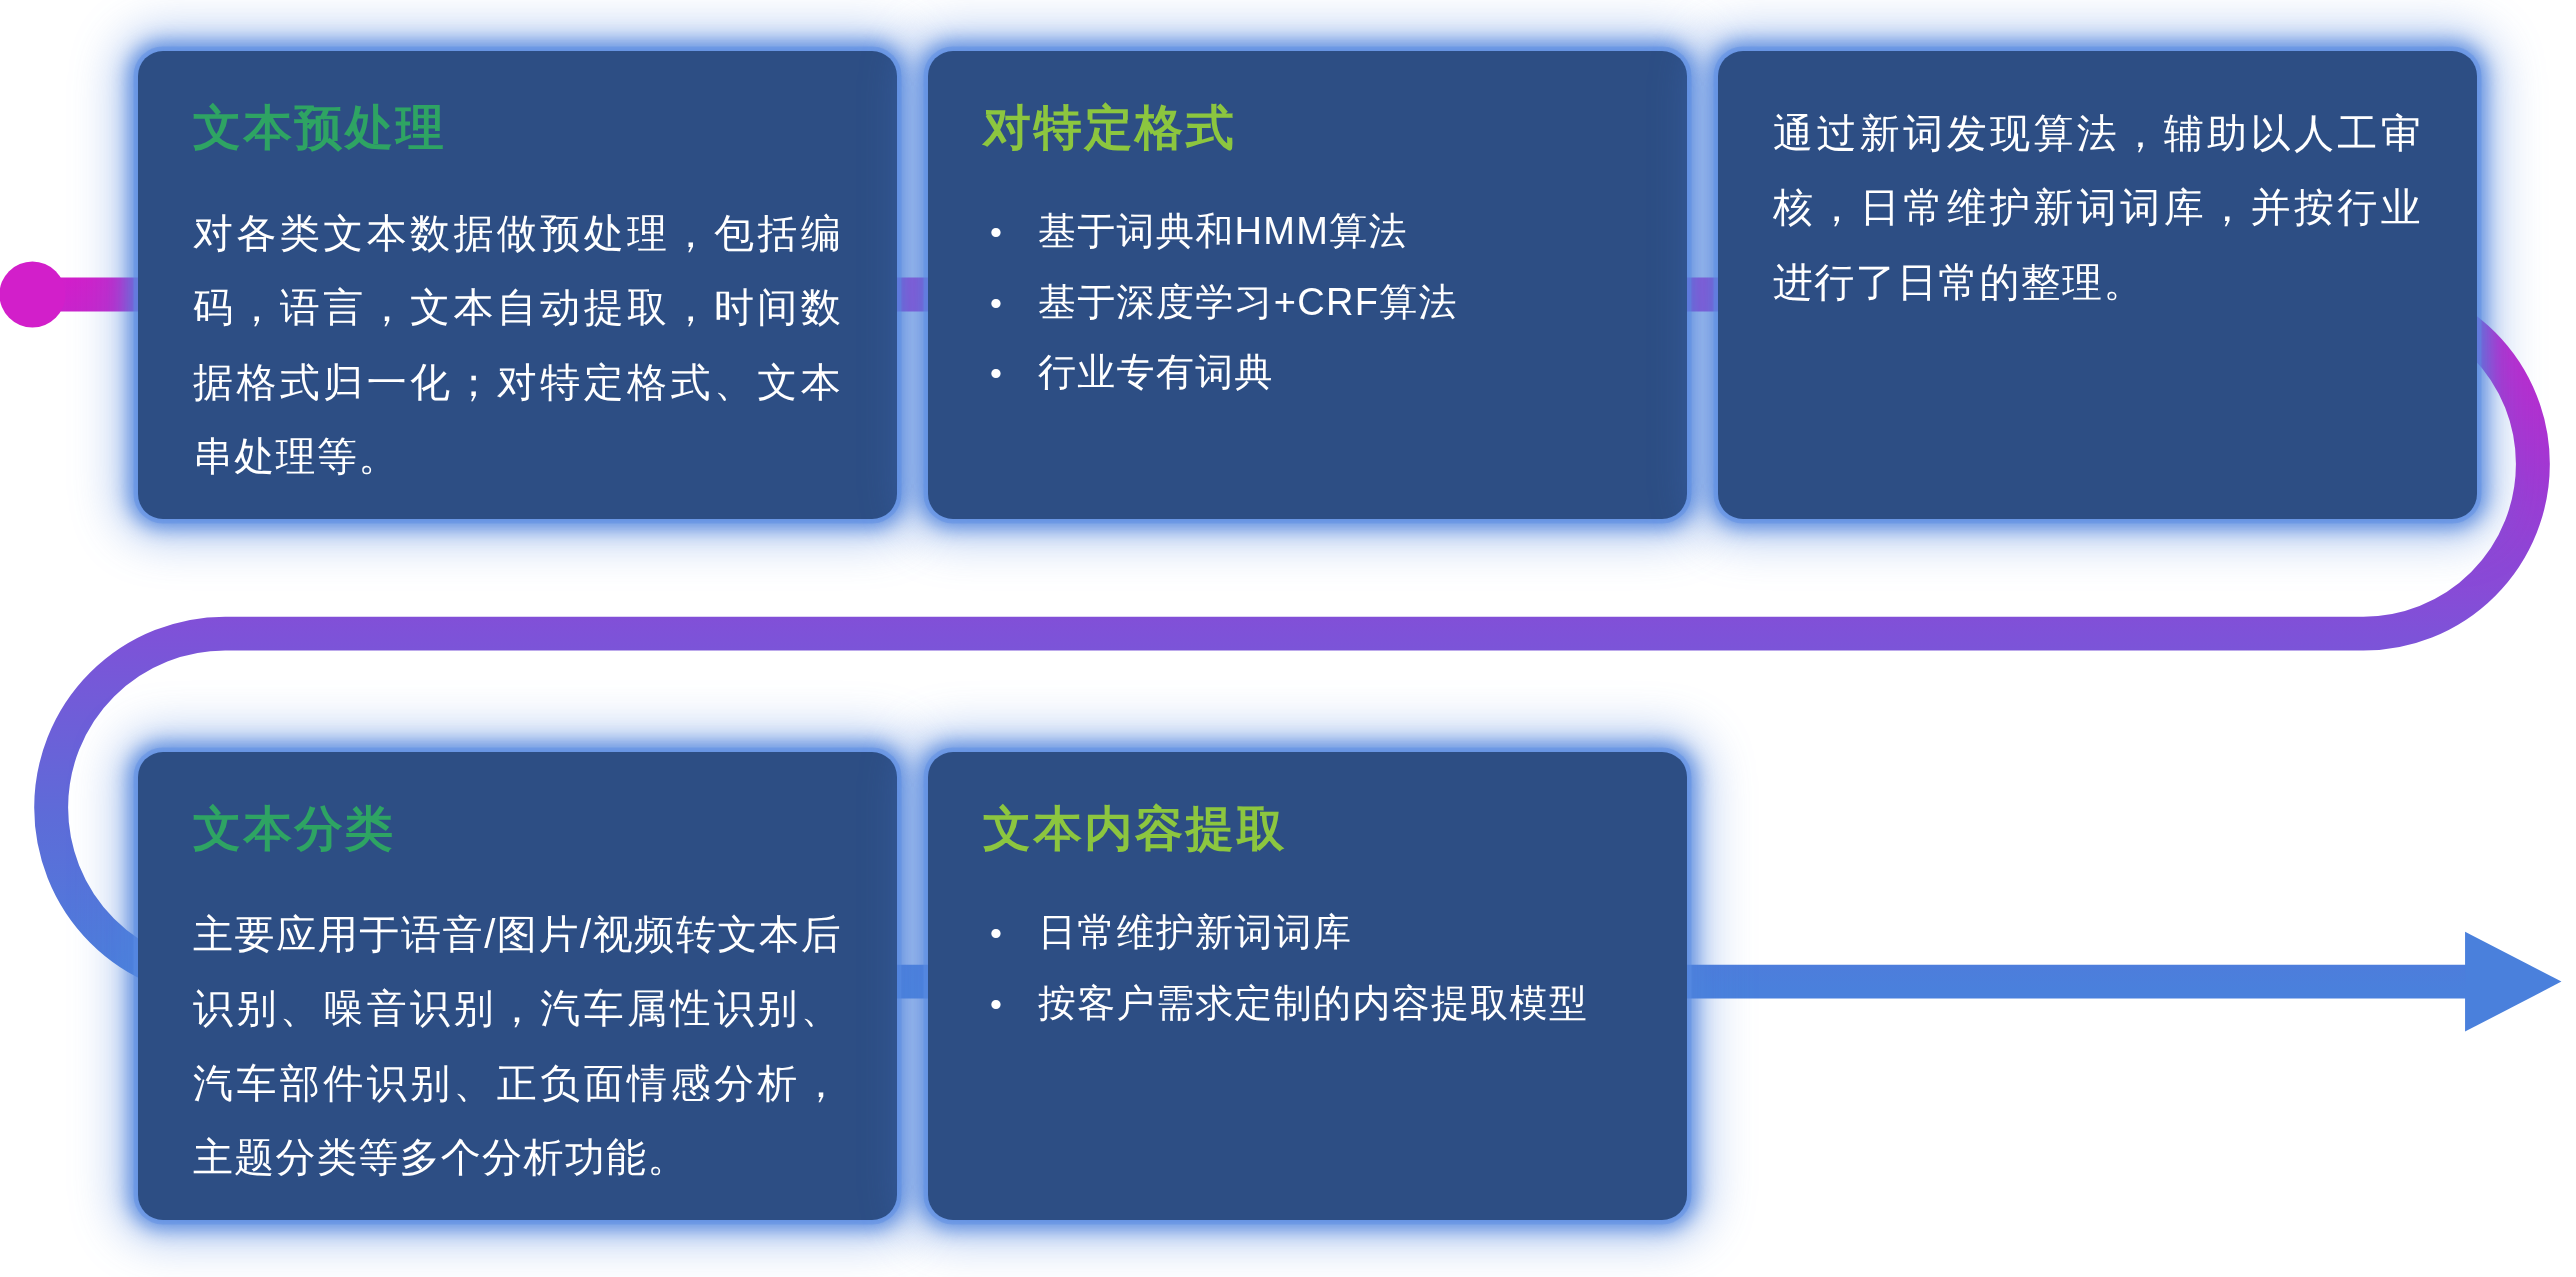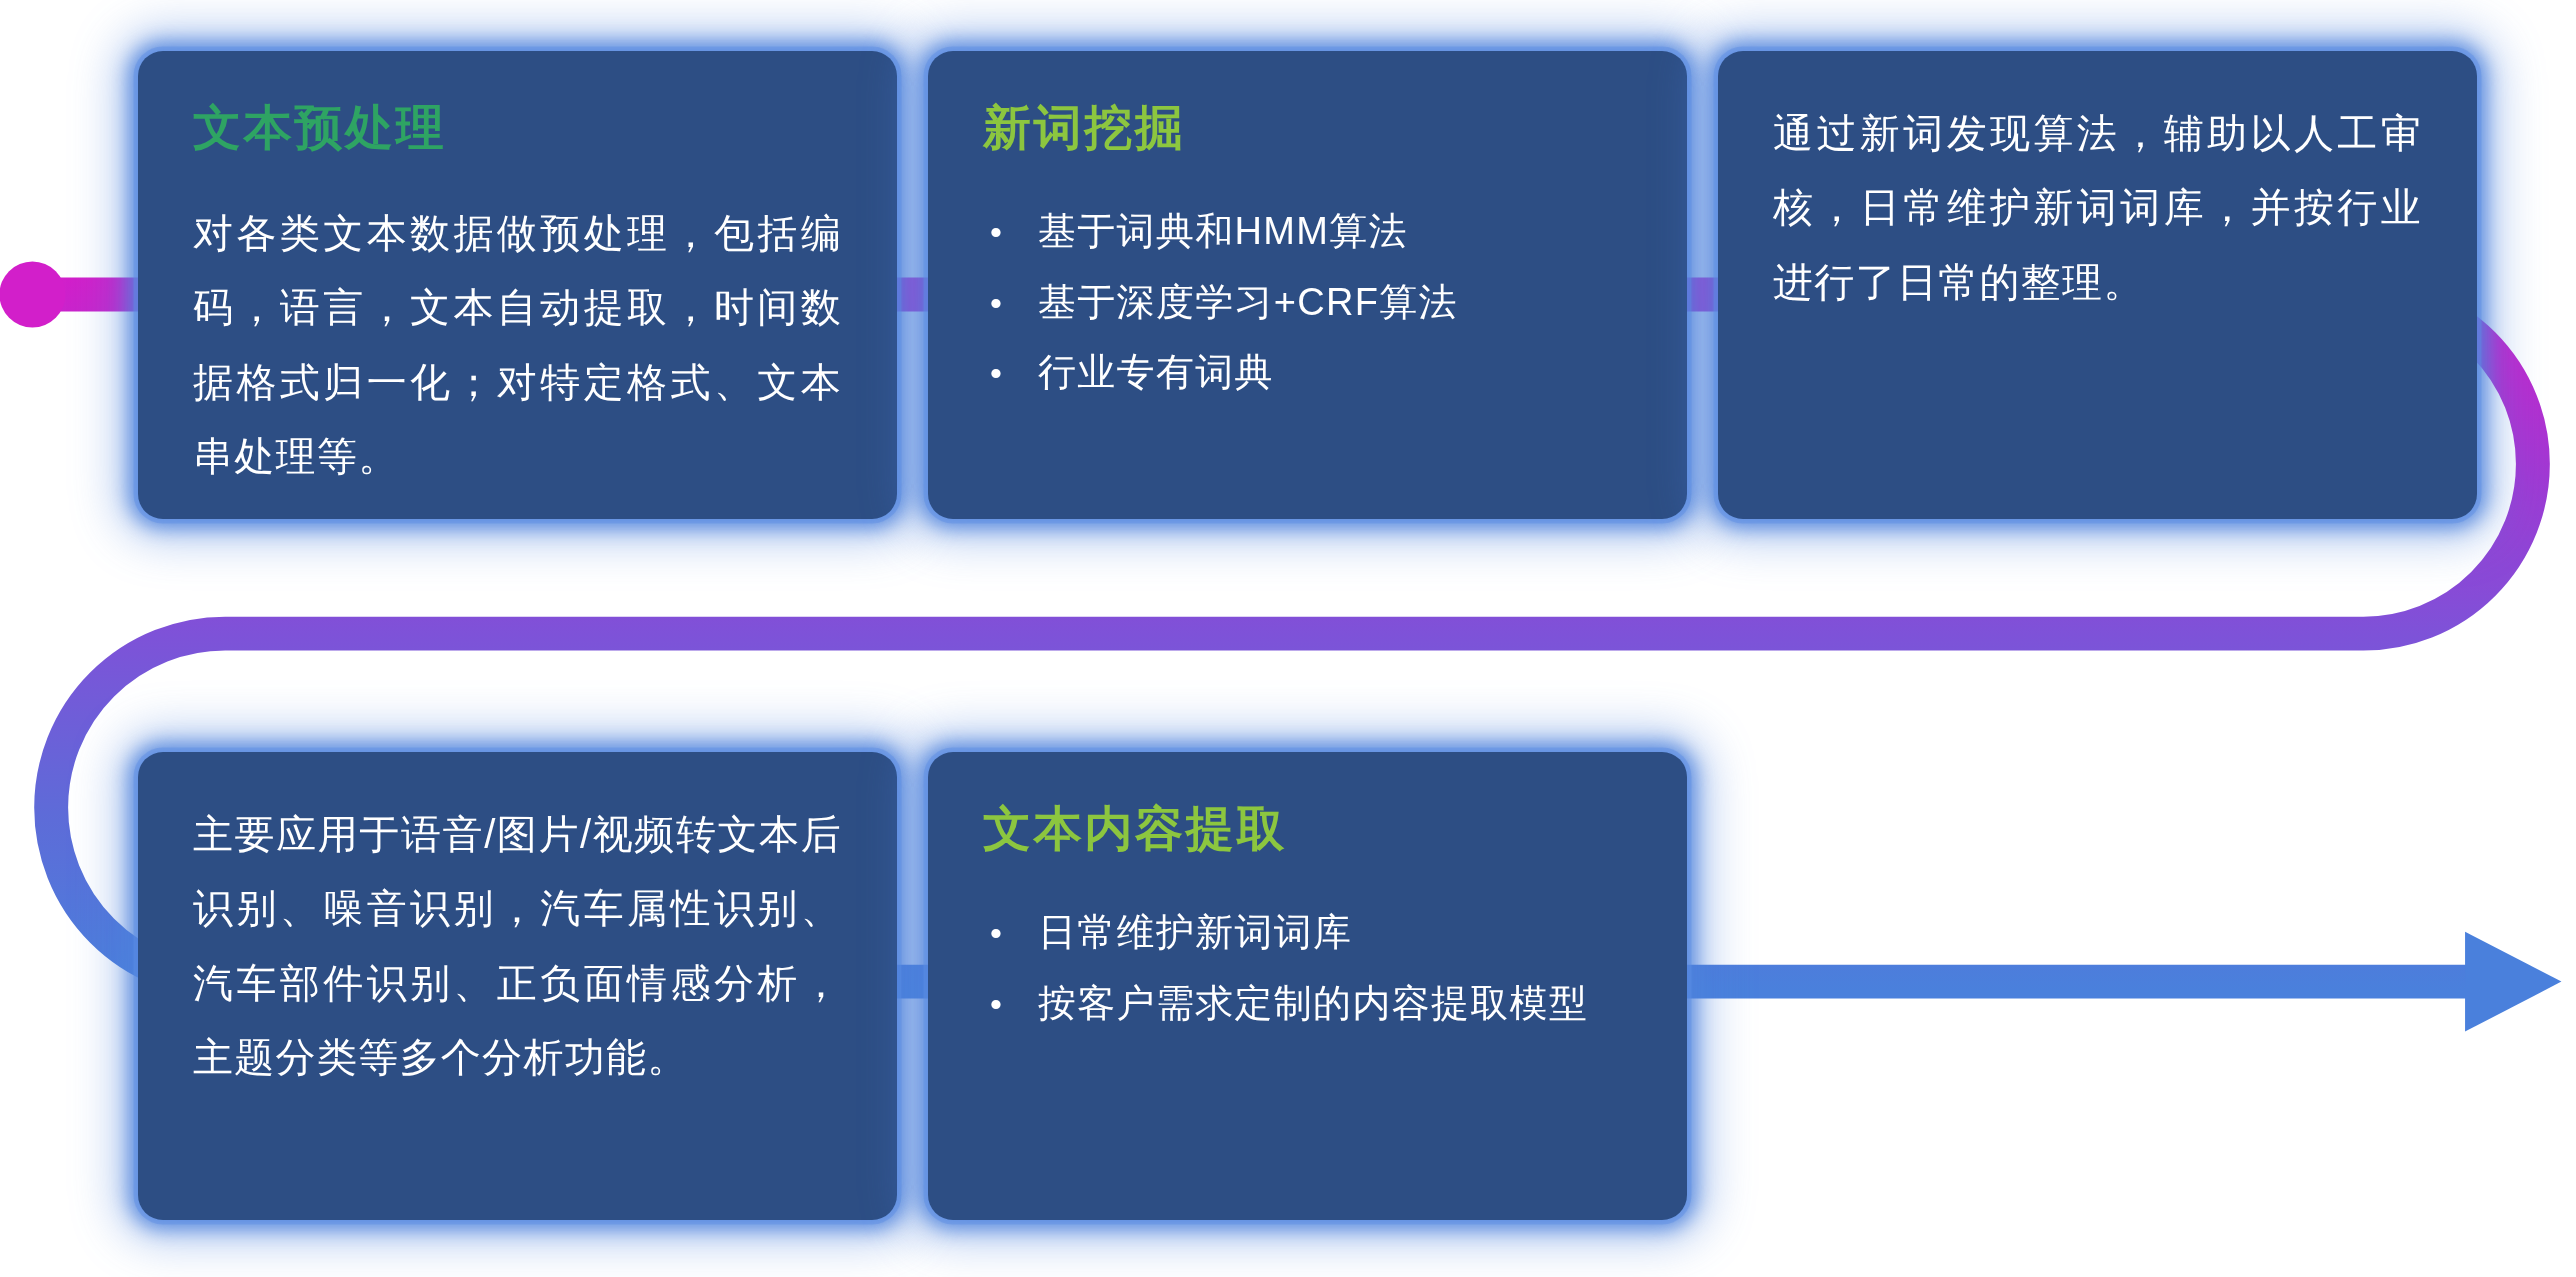--- a/index.html
+++ b/index.html
@@ -93,21 +93,21 @@
     <circle cx="36" cy="330" r="37" fill="#D21FCA"></circle>
     <polygon points="2762,1044 2870,1100 2762,1156" fill="#4A80DC"></polygon>
   </svg>
 
   <section class="card pos-0">
     <h2 class="card-title" style="color: rgb(46, 164, 99);">文本预处理</h2>
     <p class="card-body">对各类文本数据做预处理，包括编码，语言，文本自动提取，时间数据格式归一化；对特定格式、文本串处理等。</p>
   </section>
 
   <section class="card pos-1">
-    <h2 class="card-title" style="color: rgb(140, 198, 63);">新词挖掘</h2>
+    <h2 class="card-title" style="color: rgb(140, 198, 63);">对特定格式</h2>
     <ul class="bullet-list">
       <li class="bullet-item">
         <span class="bullet-dot">•</span>
         <span class="bullet-text">基于词典和HMM算法</span>
       </li>
       <li class="bullet-item">
         <span class="bullet-dot">•</span>
         <span class="bullet-text">基于深度学习+CRF算法</span>
       </li>
       <li class="bullet-item">
@@ -115,20 +115,21 @@
         <span class="bullet-text">行业专有词典</span>
       </li>
     </ul>
   </section>
 
   <section class="card pos-2">
     <p class="card-body">通过新词发现算法，辅助以人工审核，日常维护新词词库，并按行业进行了日常的整理。</p>
   </section>
 
   <section class="card pos-3">
+    <h2 class="card-title" style="color: rgb(46, 164, 99);">文本分类</h2>
     <p class="card-body">主要应用于语音/图片/视频转文本后识别、噪音识别，汽车属性识别、汽车部件识别、正负面情感分析，主题分类等多个分析功能。</p>
   </section>
 
   <section class="card pos-4">
     <h2 class="card-title" style="color: rgb(140, 198, 63);">文本内容提取</h2>
     <ul class="bullet-list">
       <li class="bullet-item">
         <span class="bullet-dot">•</span>
         <span class="bullet-text">日常维护新词词库</span>
       </li>

